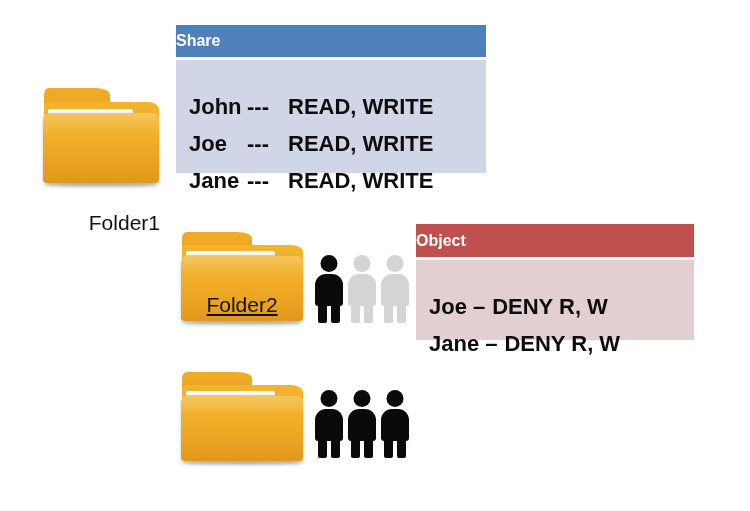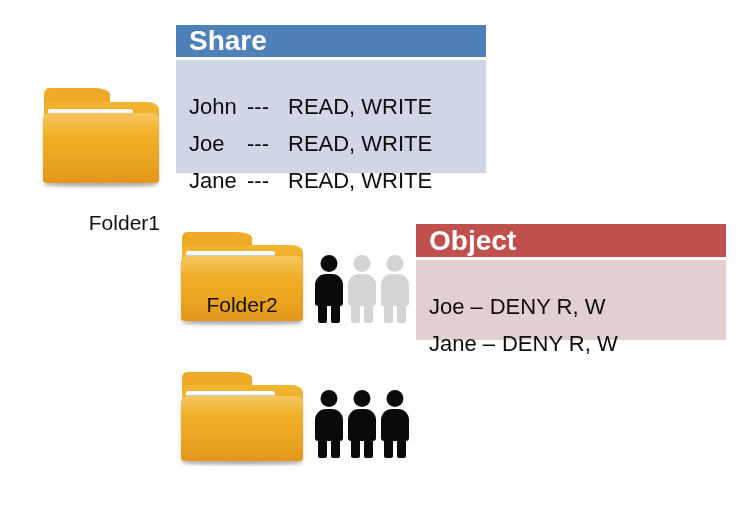--- a/index.html
+++ b/index.html
@@ -91,47 +91,48 @@
     position: absolute;
     left: 0;
     width: 100%;
     bottom: 8%;
     text-align: center;
     font-size: 21px;
     color: #111111;
     font-family: "Liberation Sans", sans-serif;
     letter-spacing: 0px;
     z-index: 5;
+    text-decoration: underline;
   }
 
   
   .folder-below-label {
     position: absolute;
     text-align: center;
     font-size: 21px;
     color: #111111;
     white-space: nowrap;
   }
 
   
   .table-box {
     position: absolute;
   }
   .table-header {
-    font-size: 28px;
+    font-size: 16px;
     font-weight: bold;
     color: #ffffff;
     display: flex;
     align-items: center;
-    padding-left: 13px;
     box-sizing: border-box;
   }
   .table-body {
     box-sizing: border-box;
     padding: 6px 10px 3px 13px;
+    font-weight: bold;
   }
   .table-row {
     display: flex;
     align-items: baseline;
     font-size: 22px;
     color: #0d0d0d;
     white-space: nowrap;
   }
   .table-row .subject {
     display: inline-block;
@@ -271,21 +272,21 @@
         <span class="perms">READ, WRITE</span>
       </div>
       <div class="table-row">
         <span class="subject">Jane</span>
         <span class="sep">---</span>
         <span class="perms">READ, WRITE</span>
       </div>
     </div>
   </div>
 
-  <div class="table-box" id="object-table" style="left:416px; top:224px; width:310px;">
+  <div class="table-box" id="object-table" style="left:416px; top:224px; width:278px;">
     <div class="table-header" style="background:#C0504D;">
       <span>Object</span>
     </div>
     <div class="gap-strip"></div>
     <div class="table-body" style="background:#E2CFCF;">
       <div class="table-row">
         <span class="subject">Joe</span>
         <span class="sep">–</span>
         <span class="perms">DENY R, W</span>
       </div>

